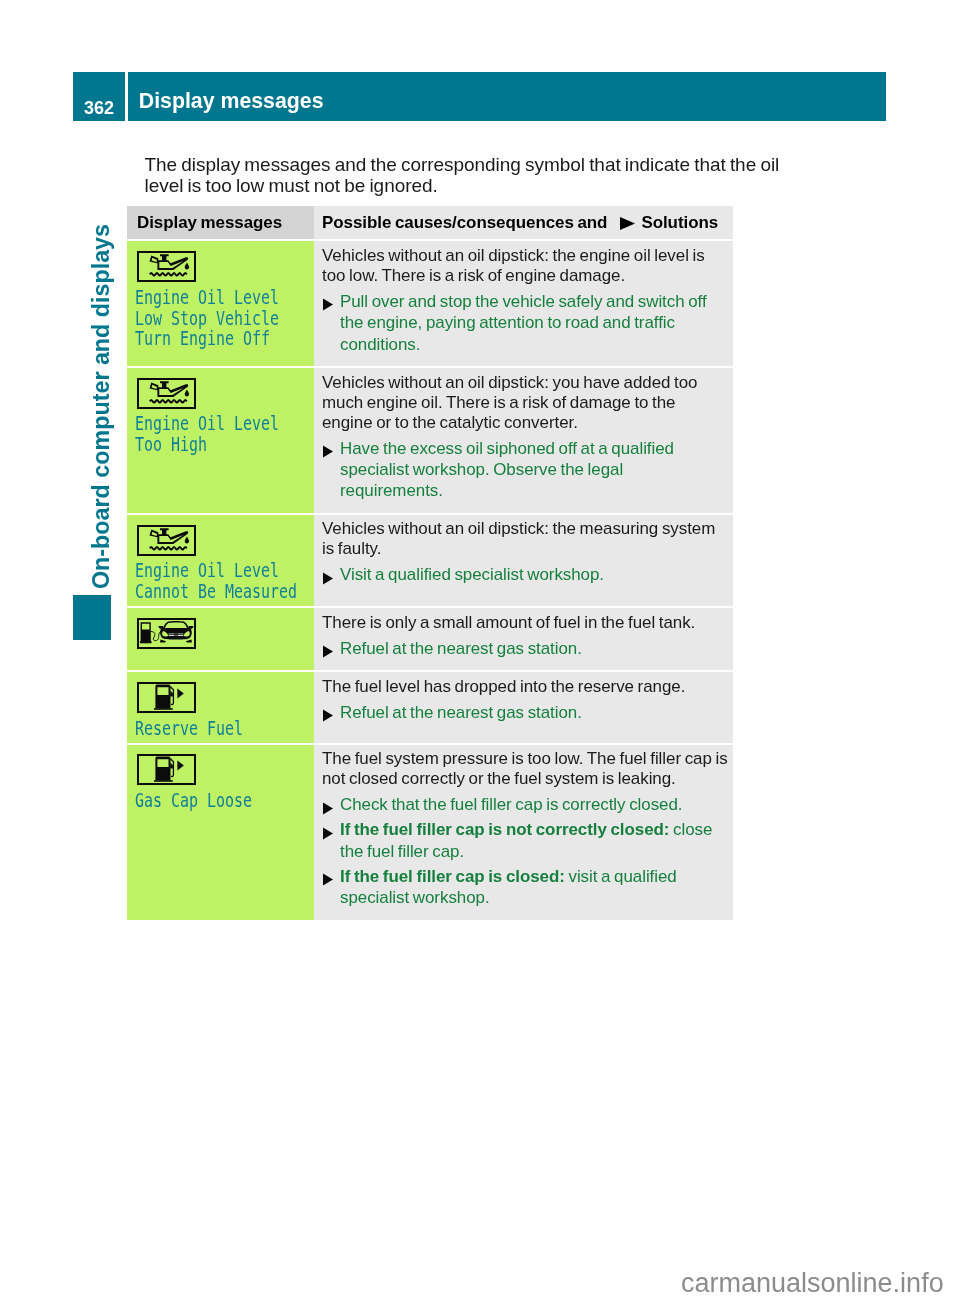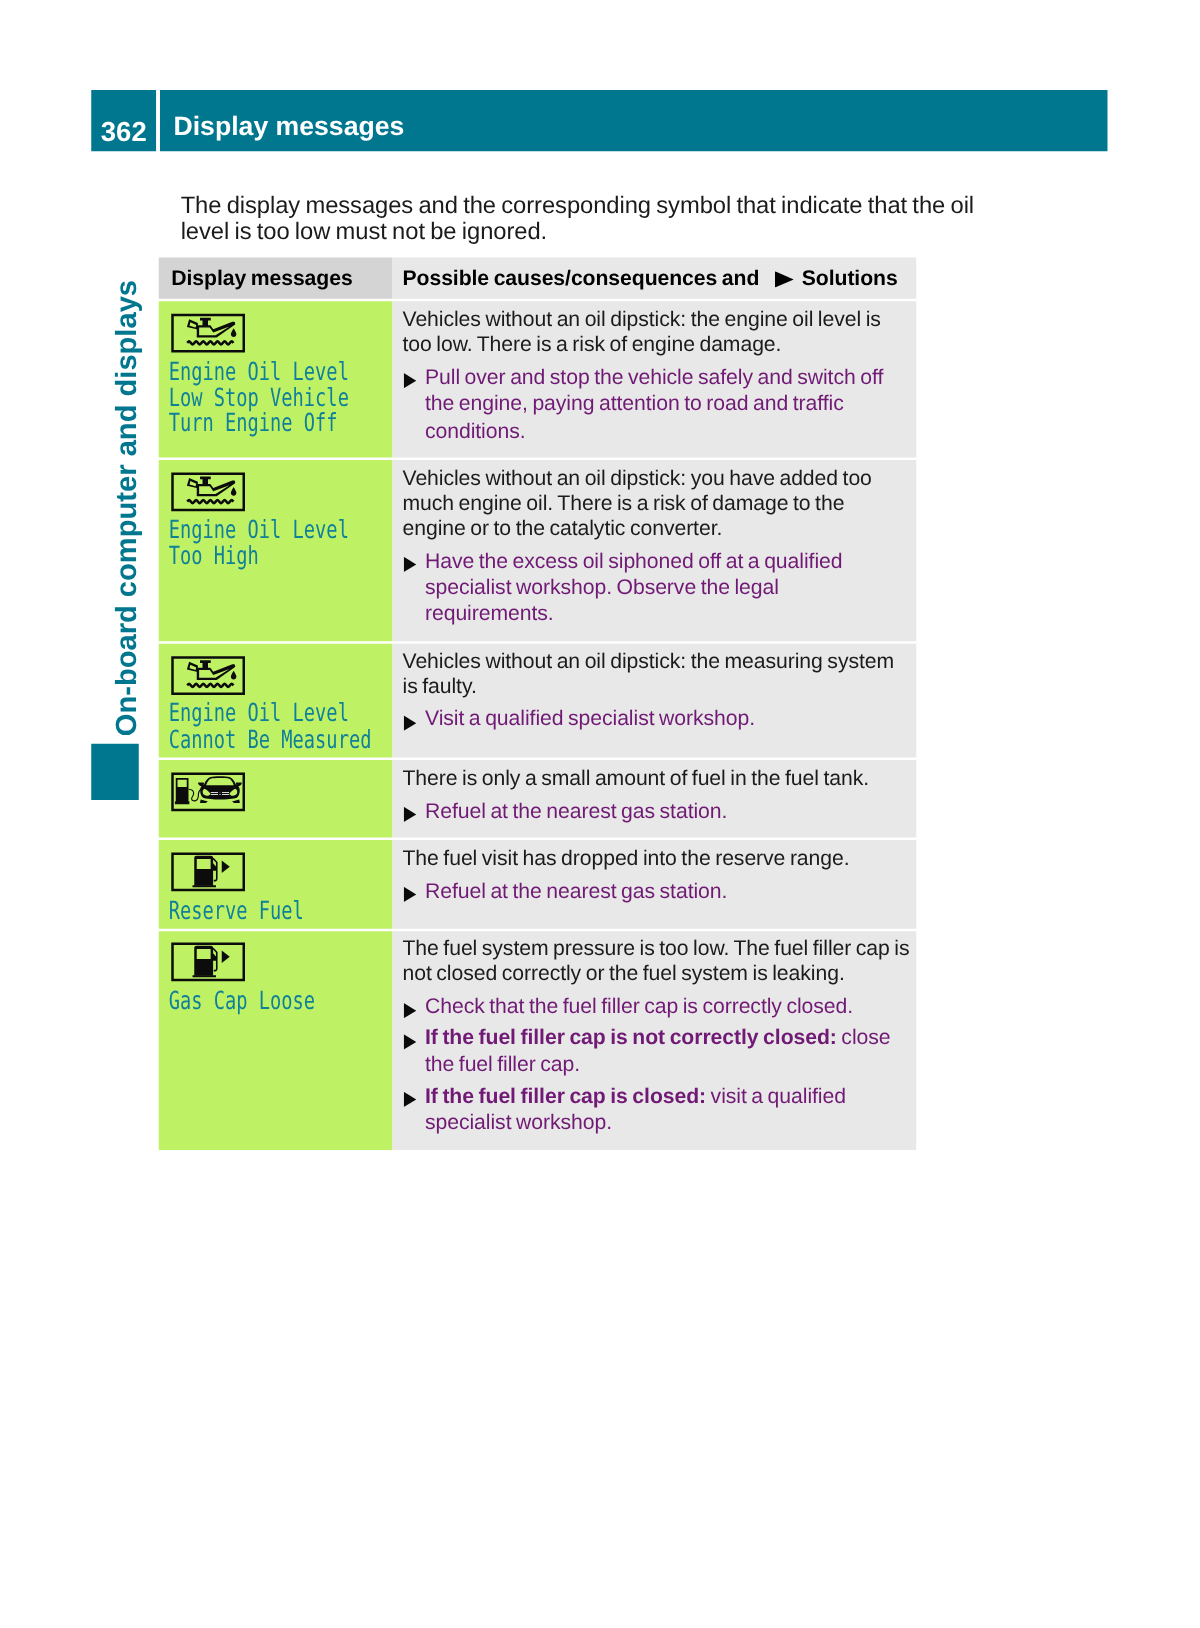--- a/index.html
+++ b/index.html
@@ -2,21 +2,21 @@
 <html><head>
 <meta charset="utf-8">
 <title>Display messages</title>
 <style>
   html,body{margin:0;padding:0;}
   body{width:960px;height:1302px;background:#ffffff;font-family:"Liberation Sans",sans-serif;overflow:hidden;-webkit-font-smoothing:antialiased;}
   .page{position:relative;width:960px;height:1302px;}
 
   
   .hdr{position:absolute;left:73px;top:72.2px;height:49.2px;display:flex;}
-  .hdr .num{width:52px;background:#00778f;color:#fff;font-weight:bold;font-size:22px;
+  .hdr .num{width:52px;background:#00778f;color:#fff;font-weight:bold;font-size:18px;
             display:flex;align-items:flex-end;justify-content:center;padding-bottom:2.2px;box-sizing:border-box;}
   .hdr .gap{width:3px;background:#fff;}
   .hdr .ttl{width:758px;background:#00778f;color:#fff;font-weight:bold;font-size:21.3px;
             display:flex;align-items:flex-end;padding-left:10.8px;padding-bottom:7.2px;box-sizing:border-box;}
 
   
   .vtxt{position:absolute;left:0;top:0;color:#00778f;font-weight:bold;font-size:23.3px;
         white-space:nowrap;transform-origin:left top;transform:rotate(-90deg);}
   .vtxt-wrap{position:absolute;left:88px;top:589px;height:0;width:0;}
   .sq{position:absolute;left:73px;top:595px;width:38px;height:45px;background:#00778f;}
@@ -35,21 +35,21 @@
   .solbul svg{vertical-align:-2.2px;}
   .thead .hd{font-weight:bold;font-size:16.95px;letter-spacing:-0.05px;word-spacing:-1.0px;color:#000;line-height:20px;}
   .sep{height:2px;background:#fff;width:684px;}
 
   .msg{color:#10809a;font-family:"DejaVu Sans Mono",monospace;font-size:20px;line-height:20.9px;white-space:pre;margin-top:4.7px;margin-left:-2px;
        transform:scaleX(0.748);transform-origin:left top;}
   .body{font-size:16.95px;letter-spacing:-0.05px;word-spacing:-1.0px;line-height:20px;color:#1b1b1b;margin-bottom:5px;}
   .li{display:flex;margin-top:3.7px;}
   .li .bul{width:18px;flex:0 0 18px;height:21.4px;position:relative;}
   .li .bul svg{position:absolute;left:1.2px;top:7.5px;}
-  .li .txt{flex:1;font-size:16.95px;letter-spacing:-0.05px;word-spacing:-1.0px;line-height:21.4px;color:#701a75;}
+  .li .txt{flex:1;font-size:16.95px;letter-spacing:-0.05px;word-spacing:-1.0px;line-height:21.4px;color:#15803d;}
   .icbox{width:59px;height:31px;border:2px solid #0c0c0c;box-sizing:border-box;
          display:block;background:transparent;position:relative;}
   .icbox svg{display:block;position:absolute;left:0;top:0;}
   .icon-inner{position:absolute;left:0;top:0;}
 
   .wm{position:absolute;left:681px;top:1268px;color:#8c8c8c;font-size:27px;letter-spacing:0px;}
 </style>
 </head>
 <body>
 
@@ -209,21 +209,21 @@
                 <path fill="#0c0c0c" d="M31.2 6.4 L34.6 10.0 L34.6 12.6 L31.2 12.6 Z"></path>
                 <path fill="#0c0c0c" fill-rule="evenodd" d="M16.4 2.2 C16.4 1.2 17.2 0.5 18.3 0.5 L29.6 0.5 C30.7 0.5 31.5 1.2 31.5 2.2 L31.5 24.6 L16.4 24.6 Z M18.4 3.2 L18.4 11.1 L29.5 11.1 L29.5 3.2 Z"></path>
                 <path fill="#0c0c0c" d="M15.0 24.2 L33.8 24.2 L33.8 25.8 L15.0 25.8 Z"></path>
                 <path fill="#0c0c0c" d="M38.4 4.4 L44.8 9.4 L38.4 14.4 Z"></path>
               </svg>
             </div>
           </div>
           <div class="msg">Reserve Fuel</div>
         </div>
         <div class="c2">
-          <div class="body">The fuel visit has dropped into the reserve range.</div>
+          <div class="body">The fuel level has dropped into the reserve range.</div>
           <div class="li">
             <div class="bul">
               <svg width="10" height="13" viewBox="0 0 10 13">
                 <path fill="#0a0a0a" d="M0 0.4 L10 6.5 L0 12.6 Z"></path>
               </svg>
             </div>
             <div class="txt">Refuel at the nearest gas station.</div>
           </div>
         </div>
       </div>
@@ -266,13 +266,14 @@
               <svg width="10" height="13" viewBox="0 0 10 13">
                 <path fill="#0a0a0a" d="M0 0.4 L10 6.5 L0 12.6 Z"></path>
               </svg>
             </div>
             <div class="txt"><b>If the fuel filler cap is closed:</b> visit a qualified specialist workshop.</div>
           </div>
         </div>
       </div>
     </div>
 
+  <div class="wm">carmanualsonline.info</div>
 </div>
 
 </body></html>

